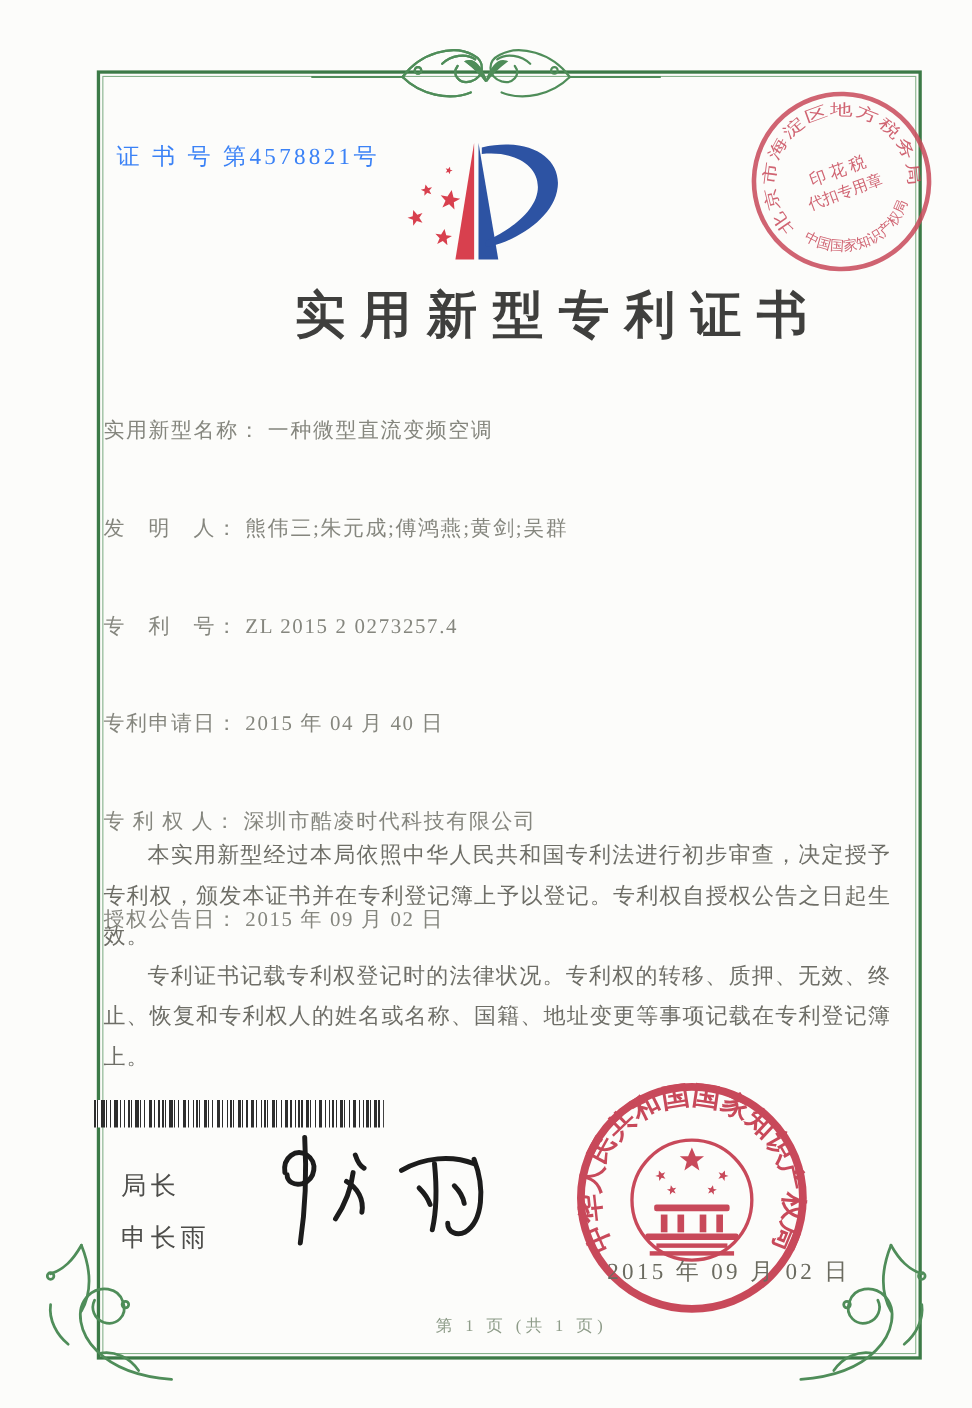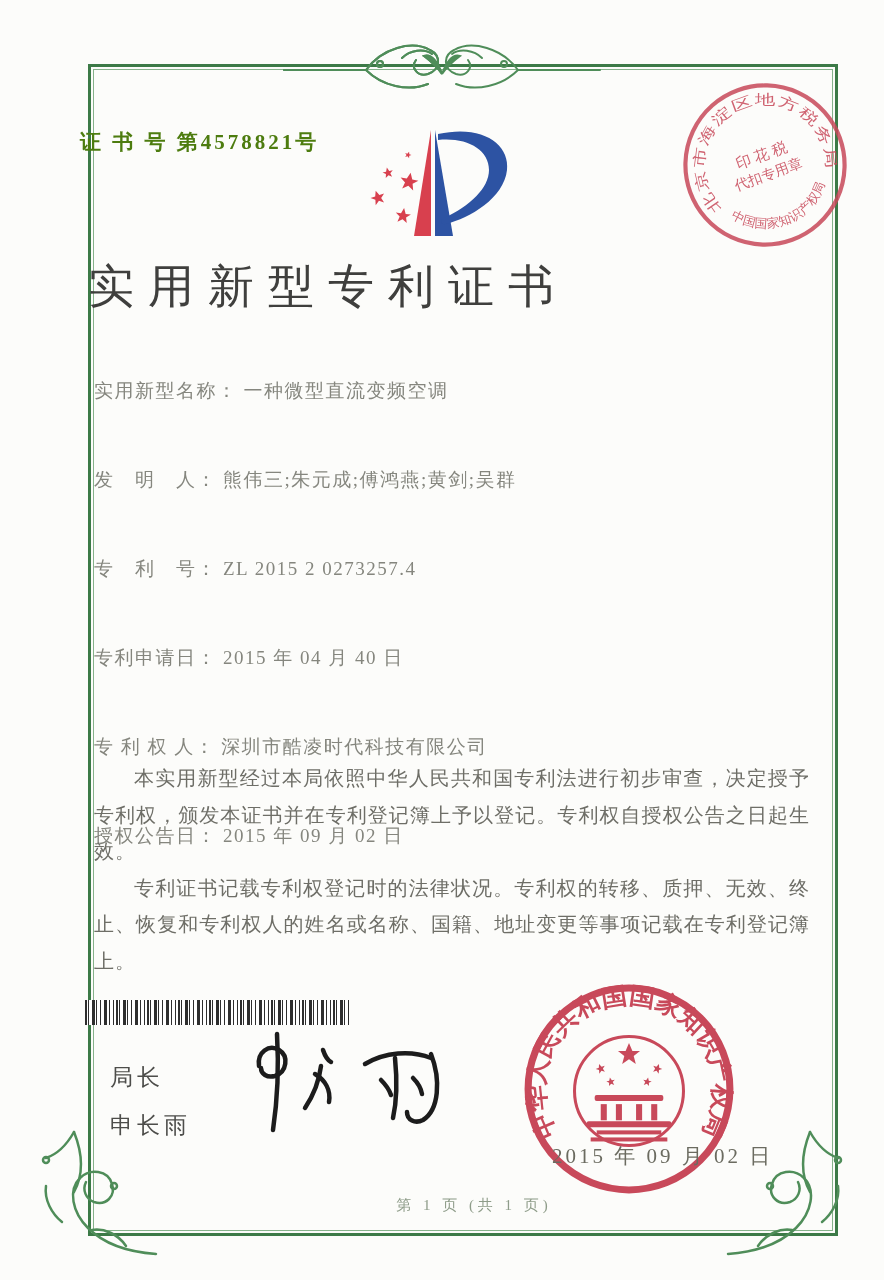--- a/index.html
+++ b/index.html
@@ -13,25 +13,25 @@
   
   .frame{
     left:88px;top:64px;width:750px;height:1172px;
     border:3px solid #3c7a47;box-sizing:border-box;
   }
   .frame::after{
     content:"";position:absolute;inset:2px;border:1px solid #86b28b;
   }
   
   .cert-no{
-    left:80px;top:128px;font-size:21px;letter-spacing:3px;color:#4d7c0f;font-weight:bold;
+    left:106px;top:128px;font-size:21px;letter-spacing:3px;color:#3b82f6;
   }
   .title{
-    left:88px;top:256px;width:660px;text-align:left;
-    font-size:46px;font-weight:normal;color:#3f3f3d;letter-spacing:14px;
+    left:88px;top:256px;width:660px;text-align:right;
+    font-size:46px;font-weight:bold;color:#3f3f3d;letter-spacing:14px;
   }
   
   .fields{
     left:94px;top:378px;width:660px;display:flex;flex-direction:column;gap:63px;
   }
   .field-row{font-size:19px;color:#85867e;letter-spacing:1.5px;white-space:nowrap;}
   .field-row .lbl{margin-right:6px;}
   
   .bodytext{
     left:94px;top:760px;width:716px;font-size:20px;line-height:1.83;

